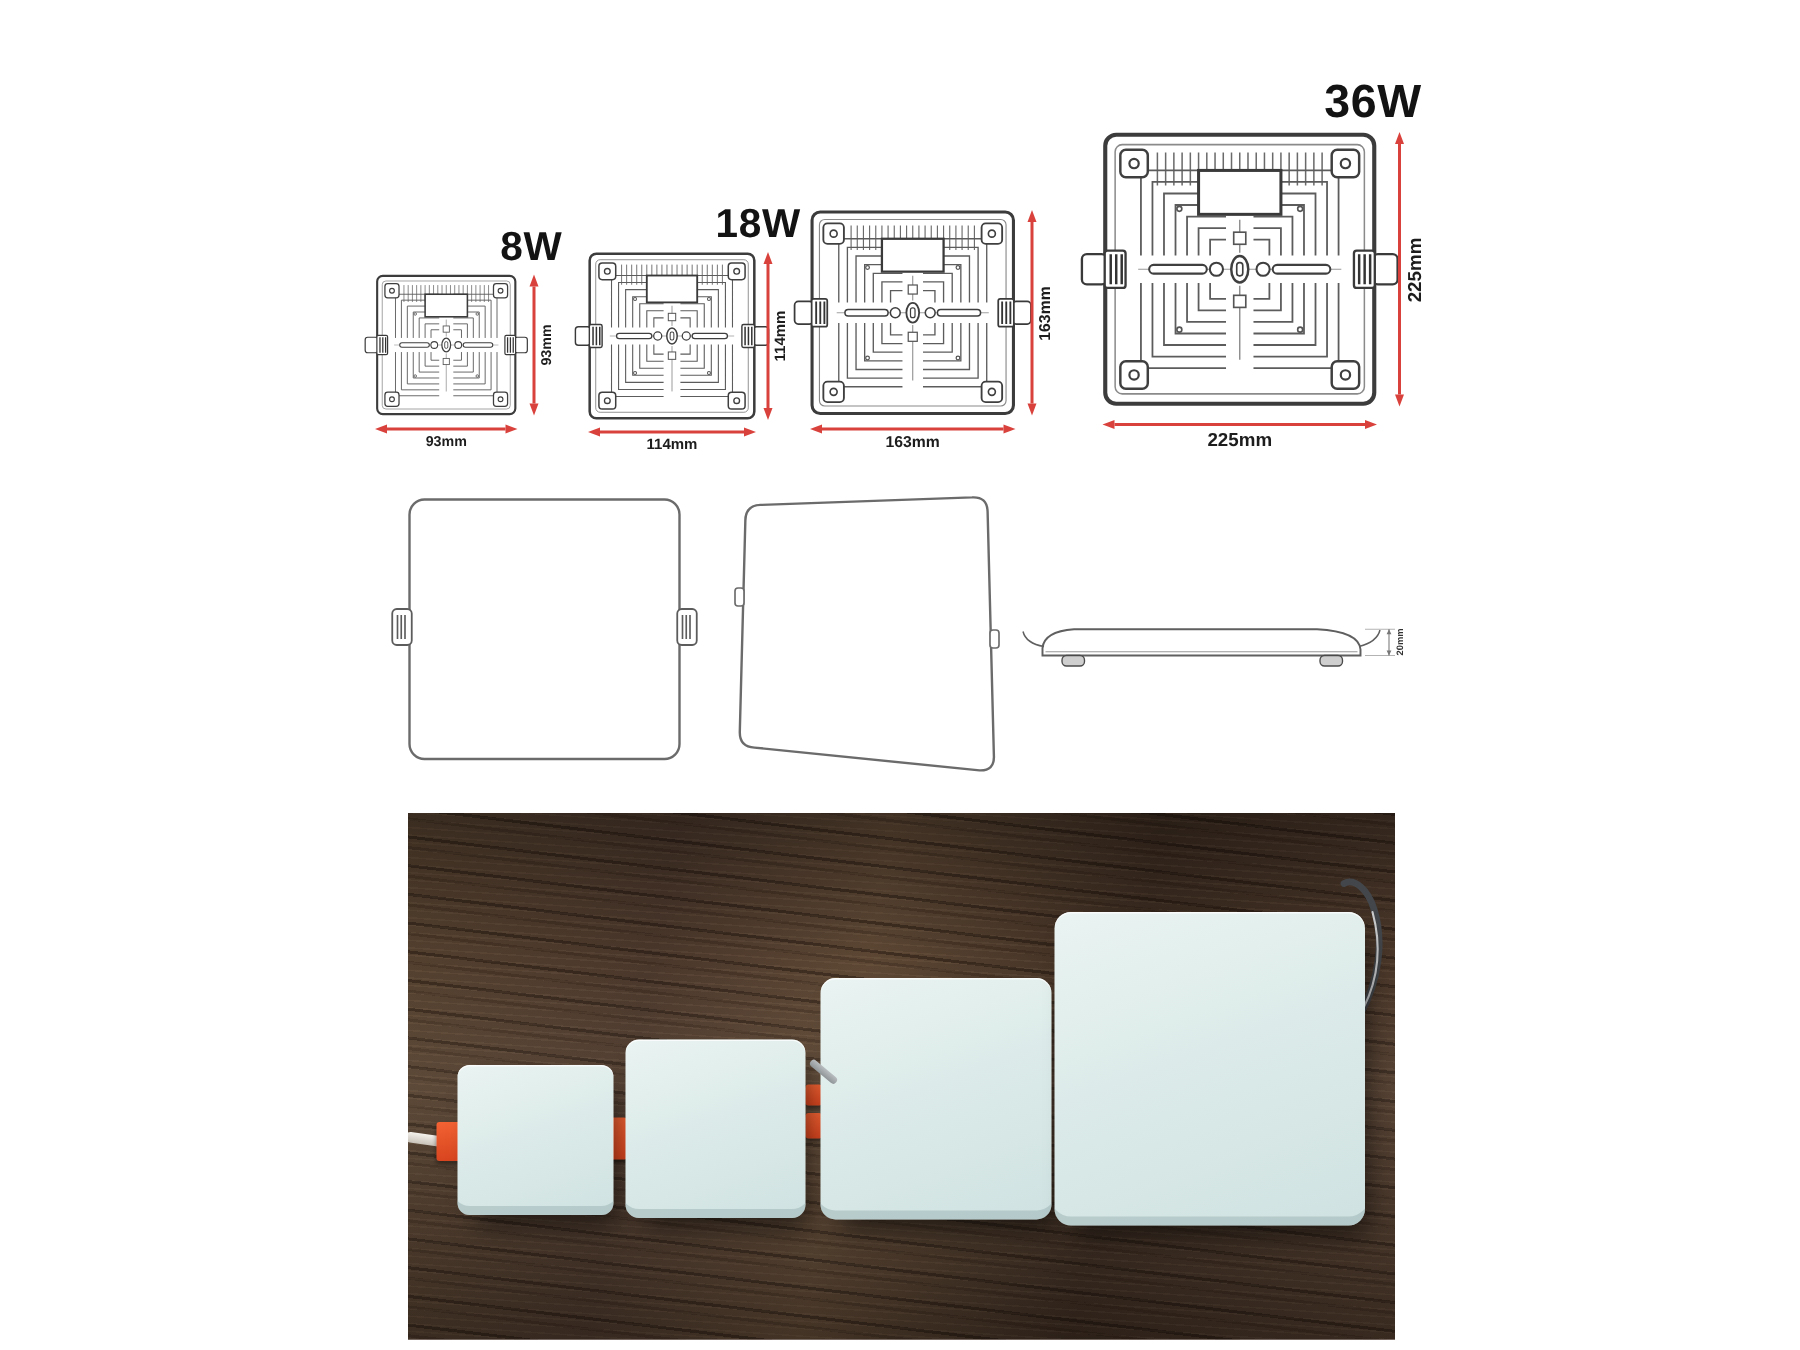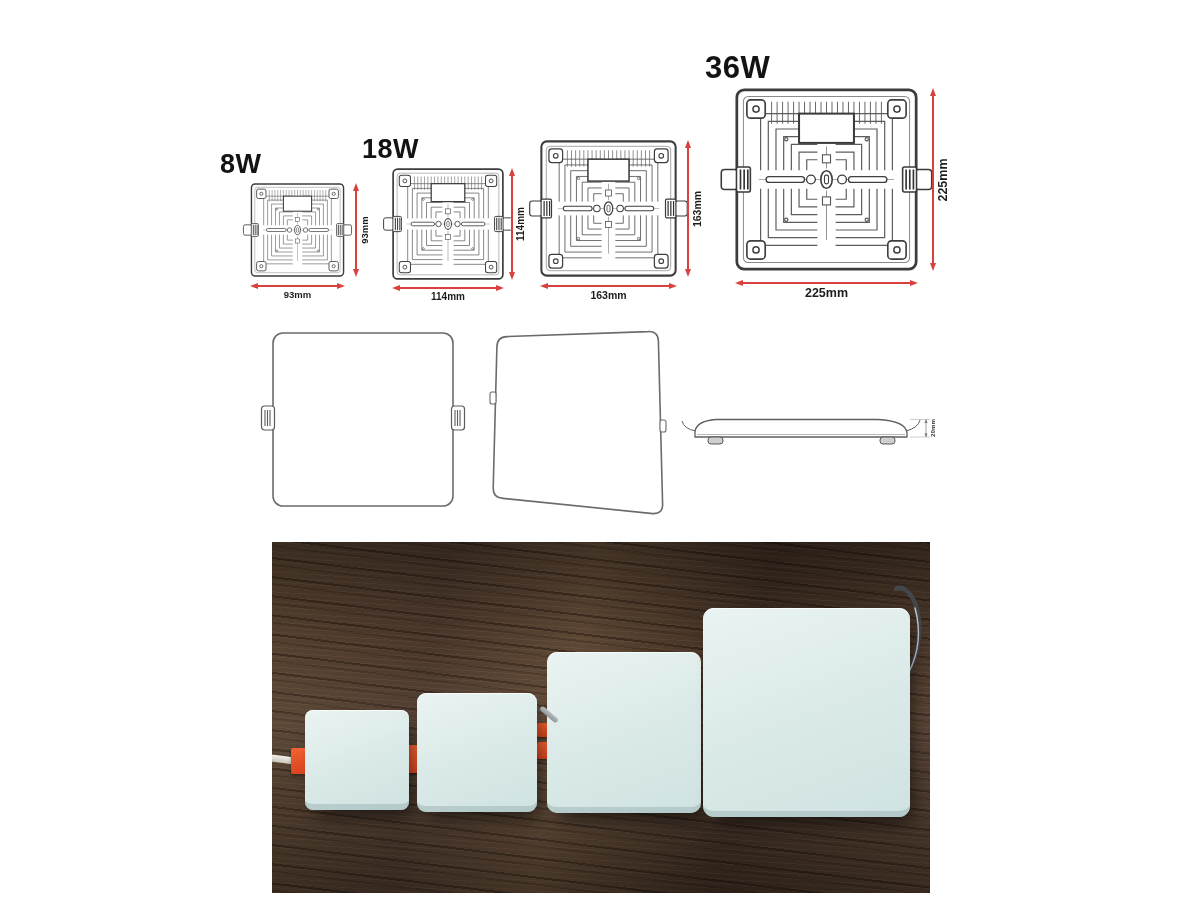--- a/index.html
+++ b/index.html
@@ -2,21 +2,21 @@
 <html><head>
 <meta charset="utf-8">
 <style>
   html,body{margin:0;padding:0;background:#ffffff;}
   .canvas{position:relative;width:1200px;height:900px;background:#ffffff;overflow:hidden;
           font-family:"Liberation Sans","DejaVu Sans",sans-serif;
           --red:#d9423c; --ink:#1d1d1d;}
 
   
   .spec{position:absolute;}
-  .wt{position:absolute;bottom:calc(100% + 5px);left:-30px;right:-30px;text-align:left;
+  .wt{position:absolute;bottom:calc(100% + 5px);left:-30px;right:-30px;text-align:right;
       font-weight:bold;color:#131313;line-height:1;letter-spacing:0.5px;}
   svg.pb{position:absolute;inset:0;width:100%;height:100%;overflow:visible;display:block;}
 
   .dim-v{position:absolute;top:0;height:100%;width:0;}
   .dim-v .ln{position:absolute;left:-0.6px;top:8px;bottom:8px;width:1.2px;background:var(--red);}
   .dim-v .at{position:absolute;top:0;left:-3.5px;width:0;height:0;
              border-left:3.5px solid transparent;border-right:3.5px solid transparent;
              border-bottom:8px solid var(--red);}
   .dim-v .ab{position:absolute;bottom:0;left:-3.5px;width:0;height:0;
              border-left:3.5px solid transparent;border-right:3.5px solid transparent;

